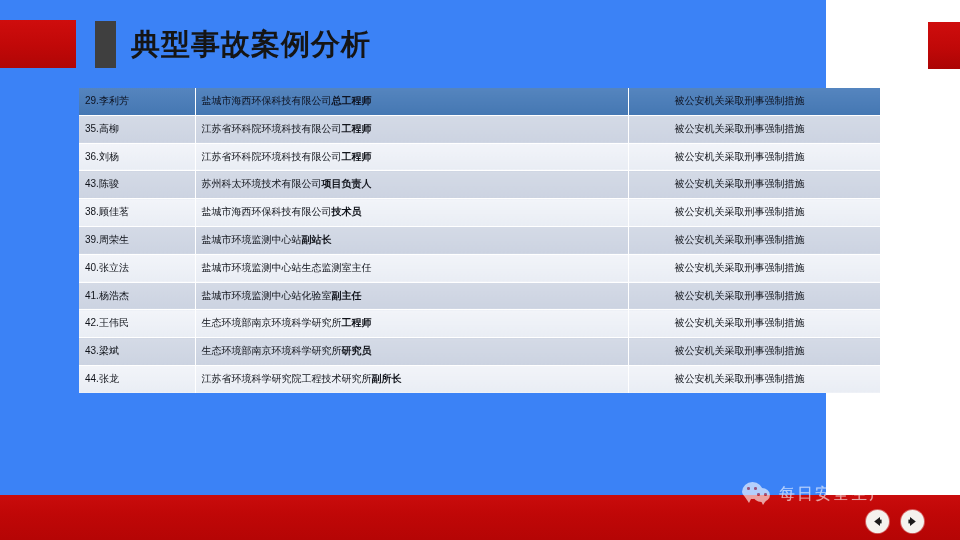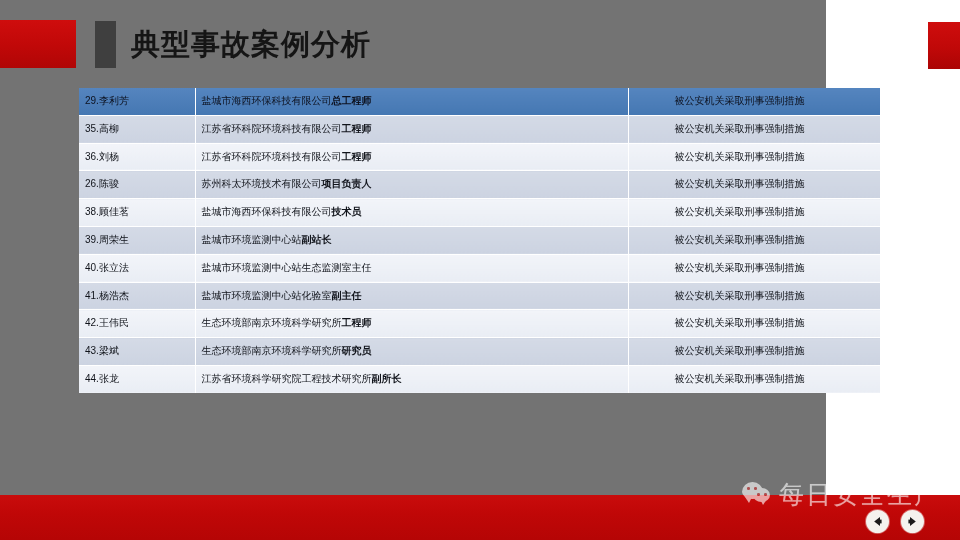--- a/index.html
+++ b/index.html
@@ -14,21 +14,21 @@
     font-family: "Liberation Sans", "DejaVu Sans", sans-serif;
     overflow: hidden;
     position: relative;
   }
 
   .slide {
     position: absolute;
     inset: 0;
     width: 826px;
     height: 540px;
-    background: #737373;
+    background: #3b82f6;
   }
 
   
   .hdr-red-left {
     position: absolute;
     left: -2px;
     top: 20px;
     width: 78px;
     height: 48px;
     background: linear-gradient(to bottom, #cf0d0d 0%, #c00808 55%, #b00606 100%);
@@ -187,21 +187,21 @@
     height: 2.6px;
     background: #cf3a3a;
     border-radius: 50%;
   }
   .wm-d1 { left: 5px;  top: 6px;  }
   .wm-d2 { left: 12px; top: 6px;  }
   .wm-d3 { left: 15px; top: 12px; }
   .wm-d4 { left: 22px; top: 12px; }
 
   .wm-text {
-    font-size: 25px;
+    font-size: 16px;
     color: #ffffff;
     letter-spacing: 2px;
     white-space: nowrap;
     text-shadow: 0 0 1px rgba(255,255,255,0.4);
   }
 
   
   .nav-btns {
     position: absolute;
     left: 866px;
@@ -248,21 +248,21 @@
             <td>35.高柳</td>
             <td><span>江苏省环科院环境科技有限公司</span><span class="org-role">工程师</span></td>
             <td>被公安机关采取刑事强制措施</td>
           </tr>
           <tr class="band-b">
             <td>36.刘杨</td>
             <td><span>江苏省环科院环境科技有限公司</span><span class="org-role">工程师</span></td>
             <td>被公安机关采取刑事强制措施</td>
           </tr>
           <tr class="band-a">
-            <td>26.陈骏</td>
+            <td>43.陈骏</td>
             <td><span>苏州科太环境技术有限公司</span><span class="org-role">项目负责人</span></td>
             <td>被公安机关采取刑事强制措施</td>
           </tr>
           <tr class="band-b">
             <td>38.顾佳茗</td>
             <td><span>盐城市海西环保科技有限公司</span><span class="org-role">技术员</span></td>
             <td>被公安机关采取刑事强制措施</td>
           </tr>
           <tr class="band-a">
             <td>39.周荣生</td>

